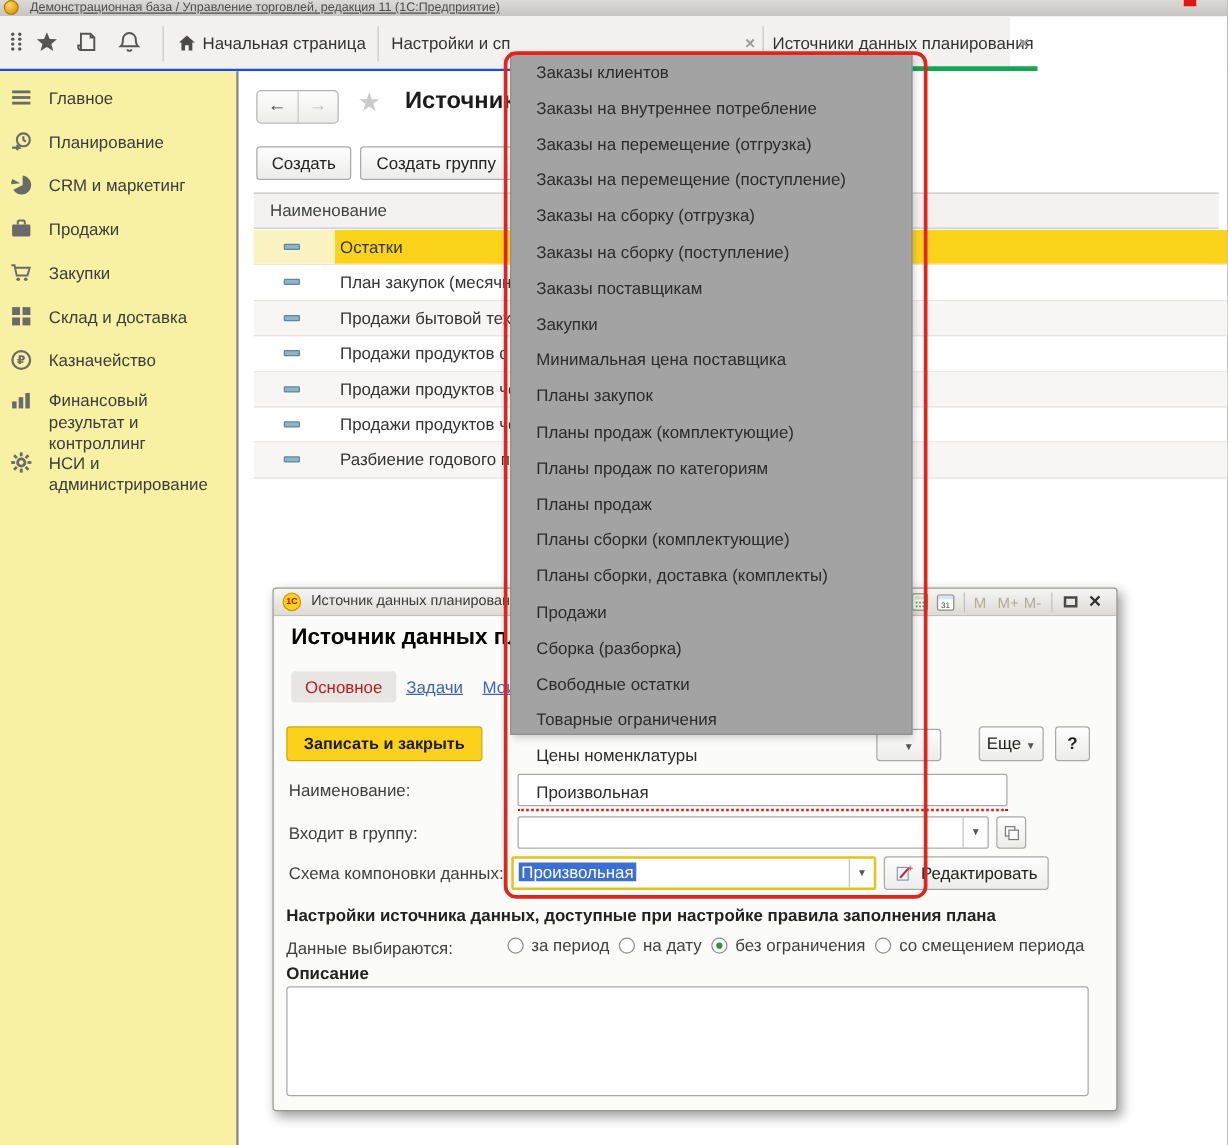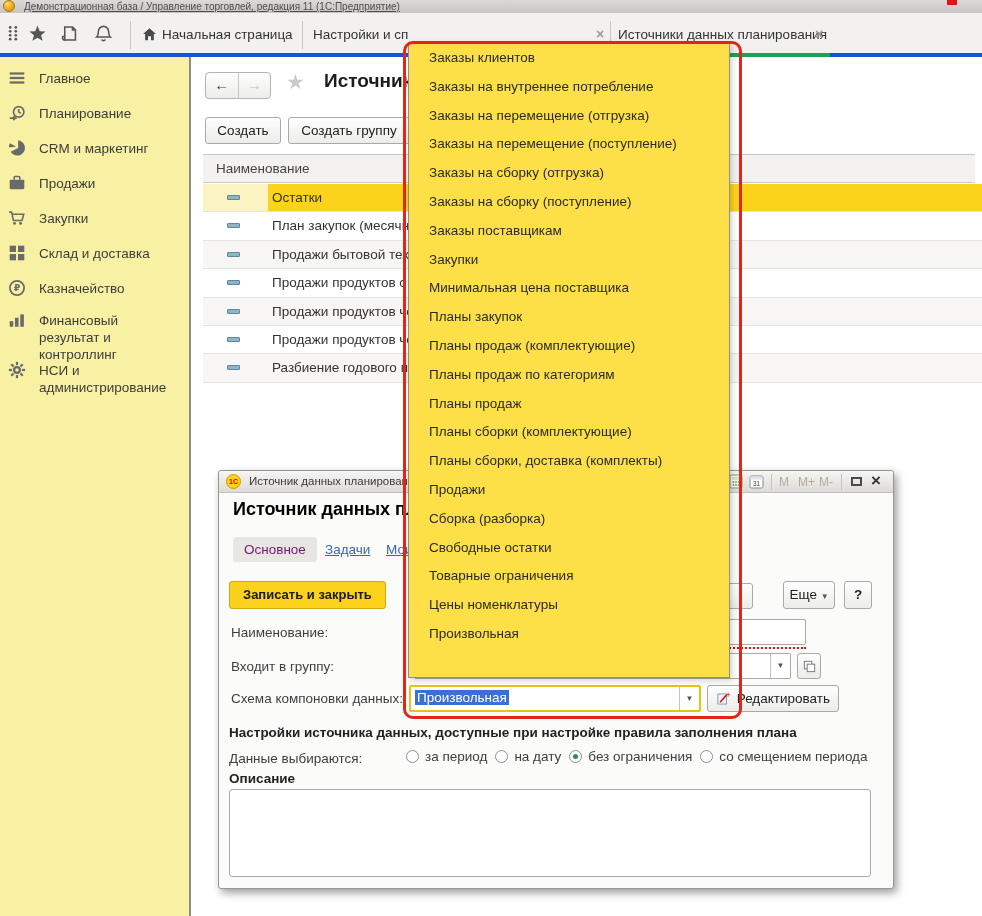--- a/index.html
+++ b/index.html
@@ -9,21 +9,21 @@
   svg{display:block;}
 
   
   .titlebar{left:0;top:0;width:982px;height:13px;background:linear-gradient(#dcdad6,#c7c5c1);z-index:1;}
   .app-icon{left:3px;top:0;width:12px;height:12px;border-radius:50%;
             background:radial-gradient(circle at 35% 30%,#ffd95e,#e89b10 70%,#c97f00);border:1px solid #b07800;box-sizing:border-box;}
   .wtitle{left:24px;top:1px;font-size:10px;color:#4d4d4d;white-space:nowrap;text-decoration:underline;}
   .red-frag{left:947px;top:0;width:10px;height:5px;background:#e41414;}
 
   
-  .tabbar{left:0;top:13px;width:982px;height:44px;background:#f2f1ef;border-bottom:4px solid #1d4ed8;z-index:1;box-sizing:border-box;}
+  .tabbar{left:0;top:13px;width:808px;height:44px;background:#f2f1ef;border-bottom:2px solid #1d4ed8;z-index:1;box-sizing:border-box;}
   .tb-sep{top:8px;width:1px;height:28px;background:#c9c8c5;}
   .tb-ic{top:11px;width:20px;height:20px;}
   .tab-label{top:14px;font-size:13.5px;color:#333;white-space:nowrap;}
   .tab-close{top:13px;font-size:14px;color:#9b9b9b;font-weight:bold;cursor:pointer;}
   .green-line{left:612px;top:40px;width:218px;height:3.5px;background:#13a653;}
 
   
   .sidebar{left:0;top:57px;width:189px;height:859px;background:#f8f1a4;border-right:2px solid #8a8a86;z-index:1;}
   .side-item{position:absolute;left:8px;width:174px;display:flex;gap:13px;cursor:pointer;}
   .side-item .lbl{font-size:13.5px;color:#3c3c3c;line-height:17px;padding-top:1px;}
@@ -58,21 +58,21 @@
   .dlg-tb{left:0;top:0;width:100%;height:22px;background:linear-gradient(#f6f5f3,#dddbd7);
           border-bottom:1px solid #c2c0bc;border-radius:3px 3px 0 0;box-sizing:border-box;}
   .onec-ico{left:7px;top:3px;width:15px;height:15px;border-radius:50%;background:#ffd21c;border:1px solid #cd9a00;
             box-sizing:border-box;font-size:7px;font-weight:bold;color:#d40000;text-align:center;line-height:13px;}
   .dlg-title{left:30px;top:4px;font-size:11.5px;color:#3a3a3a;white-space:nowrap;}
   .mem{font-size:12px;color:#b3ab96;top:4px;}
   .dlg-sep{top:3px;width:1px;height:16px;background:#c4c2be;}
   .win-max{left:632px;top:6px;width:11px;height:9px;border:2px solid #4a4a4a;box-sizing:border-box;cursor:pointer;}
   .win-close{left:652px;top:0px;font-size:17px;font-weight:bold;color:#333;cursor:pointer;}
   .dlg-head{left:14px;top:28px;font-size:18px;font-weight:bold;color:#000;white-space:nowrap;}
-  .dtab-active{left:14px;top:66px;padding:5px 11px;background:#e8e6e3;border-radius:3px;font-size:13.5px;color:#701a75;cursor:pointer;}
+  .dtab-active{left:14px;top:66px;padding:5px 11px;background:#e8e6e3;border-radius:3px;font-size:13.5px;color:#b91c1c;cursor:pointer;}
   .dtab-link{top:71px;font-size:13.5px;color:#3b63b8;text-decoration:underline;cursor:pointer;white-space:nowrap;}
   .b-save{left:10px;top:110px;height:28px;line-height:26px;padding:0 13px;background:linear-gradient(#fddb3a,#f7c81292);
           background:#fcd11c;border:1px solid #d2a90a;border-radius:3px;font-size:13px;font-weight:bold;color:#1a1a1a;
           box-sizing:border-box;cursor:pointer;}
   .b-frag{left:482px;top:112px;width:52px;height:26px;line-height:24px;}
   .b-more{left:564px;top:110px;width:52px;height:28px;line-height:26px;}
   .b-help{left:625px;top:110px;width:28px;height:28px;line-height:26px;font-weight:bold;}
   .f-label{font-size:13.5px;color:#3f3f3f;white-space:nowrap;}
   .inp{background:#fff;border:1px solid #a9a9a9;border-radius:2px;box-sizing:border-box;}
   .req-line{left:195px;top:176px;width:392px;height:0;border-top:2px dotted #e01010;}
@@ -86,21 +86,21 @@
   .sect-title{left:10px;top:254px;font-size:13.5px;font-weight:bold;color:#222;white-space:nowrap;}
   .radio-row{left:187px;top:278px;display:flex;gap:8px;align-items:center;}
   .radio-opt{display:flex;gap:6px;align-items:center;cursor:pointer;}
   .radio{position:relative;display:inline-block;width:13px;height:13px;border:1px solid #8f8f8f;border-radius:50%;background:#fff;box-sizing:border-box;}
   .radio.sel::after{content:"";position:absolute;left:3px;top:3px;width:5px;height:5px;border-radius:50%;background:#2f9150;}
   .radio-lbl{font-size:13.5px;color:#3f3f3f;white-space:nowrap;}
   .desc-lbl{left:10px;top:300px;font-size:13.5px;font-weight:bold;color:#222;}
   .desc-area{left:10px;top:318px;width:642px;height:88px;border-radius:3px;}
 
   
-  .dropdown{left:408px;top:42px;width:322px;height:636px;background:#fde047;border:1px solid #8f8f8f;
+  .dropdown{left:408px;top:42px;width:322px;height:546px;background:#a3a3a3;border:1px solid #8f8f8f;
             box-sizing:border-box;z-index:3;box-shadow:2px 2px 6px rgba(0,0,0,.18);padding-top:1px;}
   .dd-item{height:28.8px;line-height:28.8px;padding-left:20px;font-size:13.5px;color:#2b2b2b;white-space:nowrap;cursor:pointer;}
   .dd-item.hl{background:#fcd31b;}
 
   
   .red-rect{left:403px;top:41px;width:339px;height:678px;border:3px solid #e1251b;border-radius:10px;
             box-sizing:border-box;z-index:4;pointer-events:none;}
 </style>
 </head>
 <body>

